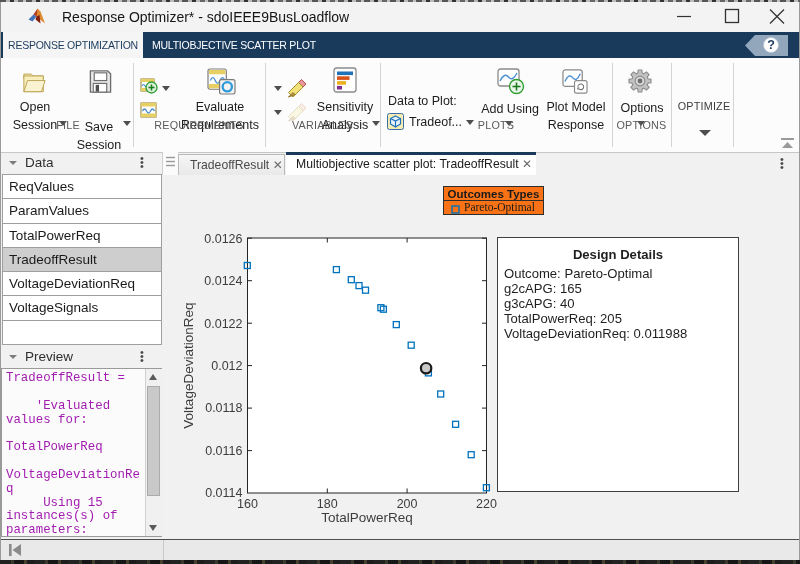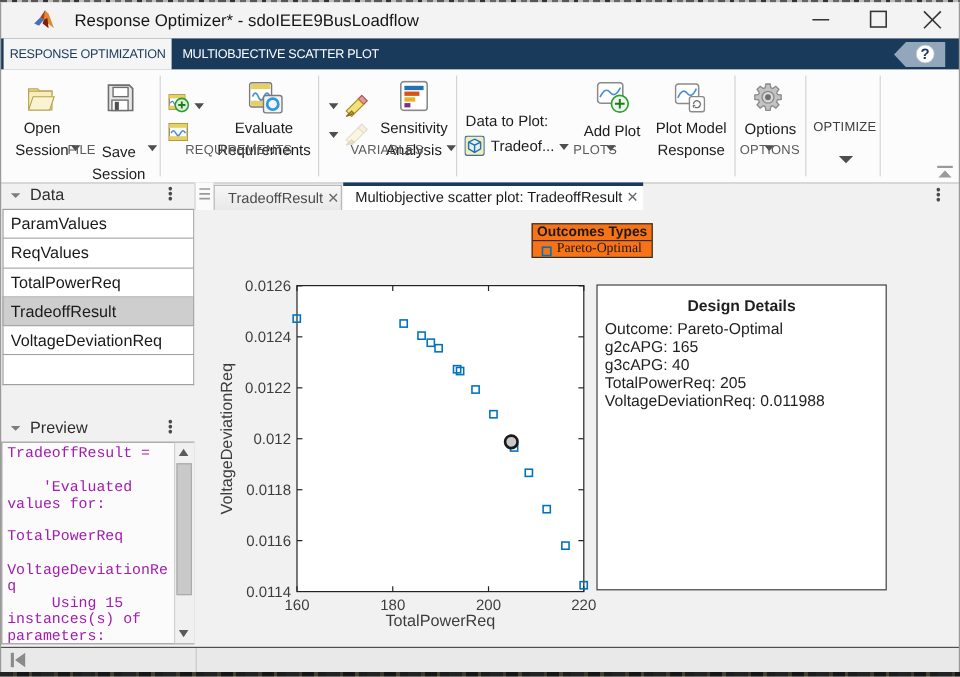--- a/index.html
+++ b/index.html
@@ -132,21 +132,21 @@
 </svg>
 <div class="btext" style="left:409px;top:115px;width:60px;text-align:left;">Tradeof...</div>
 <div class="darr" style="left:466px;top:120px;"></div>
 <svg class="abs" style="left:497px;top:68px" width="28" height="27" viewBox="0 0 28 27">
   <rect x="1" y="1" width="21" height="17" rx="2.5" fill="#ffffff" stroke="#8a8a8a" stroke-width="1.3"></rect>
   <path d="M3 13 q4.5 -9 8.5 -4 q4 5 8.5 -4" fill="none" stroke="#4d8fd1" stroke-width="1.4"></path>
   <circle cx="19.5" cy="18.5" r="7" fill="#eaf6ea" stroke="#2e9e2e" stroke-width="1.4"></circle>
   <line x1="15.5" y1="18.5" x2="23.5" y2="18.5" stroke="#1d7a1d" stroke-width="1.6"></line>
   <line x1="19.5" y1="14.5" x2="19.5" y2="22.5" stroke="#1d7a1d" stroke-width="1.6"></line>
 </svg>
-<div class="btext" style="left:472px;top:102px;width:76px;">Add Plot</div>
+<div class="btext" style="left:472px;top:102px;width:76px;">Add Using</div>
 <div class="darr" style="left:505px;top:121px;"></div>
 <svg class="abs" style="left:562px;top:69px" width="26" height="26" viewBox="0 0 27 27">
   <rect x="1" y="1" width="20" height="17" rx="2.5" fill="#ffffff" stroke="#8a8a8a" stroke-width="1.3"></rect>
   <path d="M3 13 q4 -9 8 -4 q4 5 8 -4" fill="none" stroke="#4d8fd1" stroke-width="1.4"></path>
   <rect x="13" y="12" width="13" height="13" rx="2" fill="#ffffff" stroke="#8a8a8a" stroke-width="1.2"></rect>
   <path d="M16.5 18.5 a3 3 0 1 1 1.2 2.4 M16.8 21.5 l-0.5 -1.6 1.7 -0.3" fill="none" stroke="#6e6e6e" stroke-width="1.1"></path>
 </svg>
 <div class="btext" style="left:534px;top:99px;width:84px;line-height:17.5px;">Plot Model<br>Response</div>
 <div class="glabel" style="left:380px;width:232px;">PLOTS</div>
 <div class="sep" style="left:612px;"></div>
@@ -167,25 +167,26 @@
 <svg class="abs" style="left:780px;top:138px" width="16" height="11" viewBox="0 0 16 11">
   <rect x="1" y="0" width="13" height="2" fill="#9a9a9a"></rect>
   <path d="M7.5 4 L13 10 H2 Z" fill="#9a9a9a"></path>
 </svg>
 
 <div class="abs" style="left:0;top:152px;width:162px;height:21px;background:#f1f1f1;border-top:1px solid #c6c6c6;"></div>
 <div class="tri" style="left:9px;top:161px;"></div>
 <div class="phead" style="left:25px;top:155px;">Data</div>
 <div class="vdots" style="left:140px;top:157px;">•<br>•<br>•</div>
 <div class="abs" style="left:2px;top:174px;width:160px;border-top:1px solid #9f9f9f;">
+  <div class="drow">ReqValues</div>
   <div class="drow">ParamValues</div>
-  <div class="drow">ReqValues</div>
   <div class="drow">TotalPowerReq</div>
   <div class="drow sel">TradeoffResult</div>
   <div class="drow">VoltageDeviationReq</div>
+  <div class="drow">VoltageSignals</div>
   <div class="drow"></div>
 </div>
 
 <div class="tri" style="left:9px;top:355px;"></div>
 <div class="phead" style="left:25px;top:349px;">Preview</div>
 <div class="vdots" style="left:140px;top:351px;">•<br>•<br>•</div>
 
 <div class="abs" style="left:1px;top:368px;width:162px;height:169px;background:#fbfbfb;border:1px solid #9a9a9a;"></div>
 <div class="abs" style="left:6px;top:372px;font-size:12.4px;line-height:13.85px;font-family:'Liberation Mono', monospace;color:#a21caf;white-space:pre;">TradeoffResult =
 

